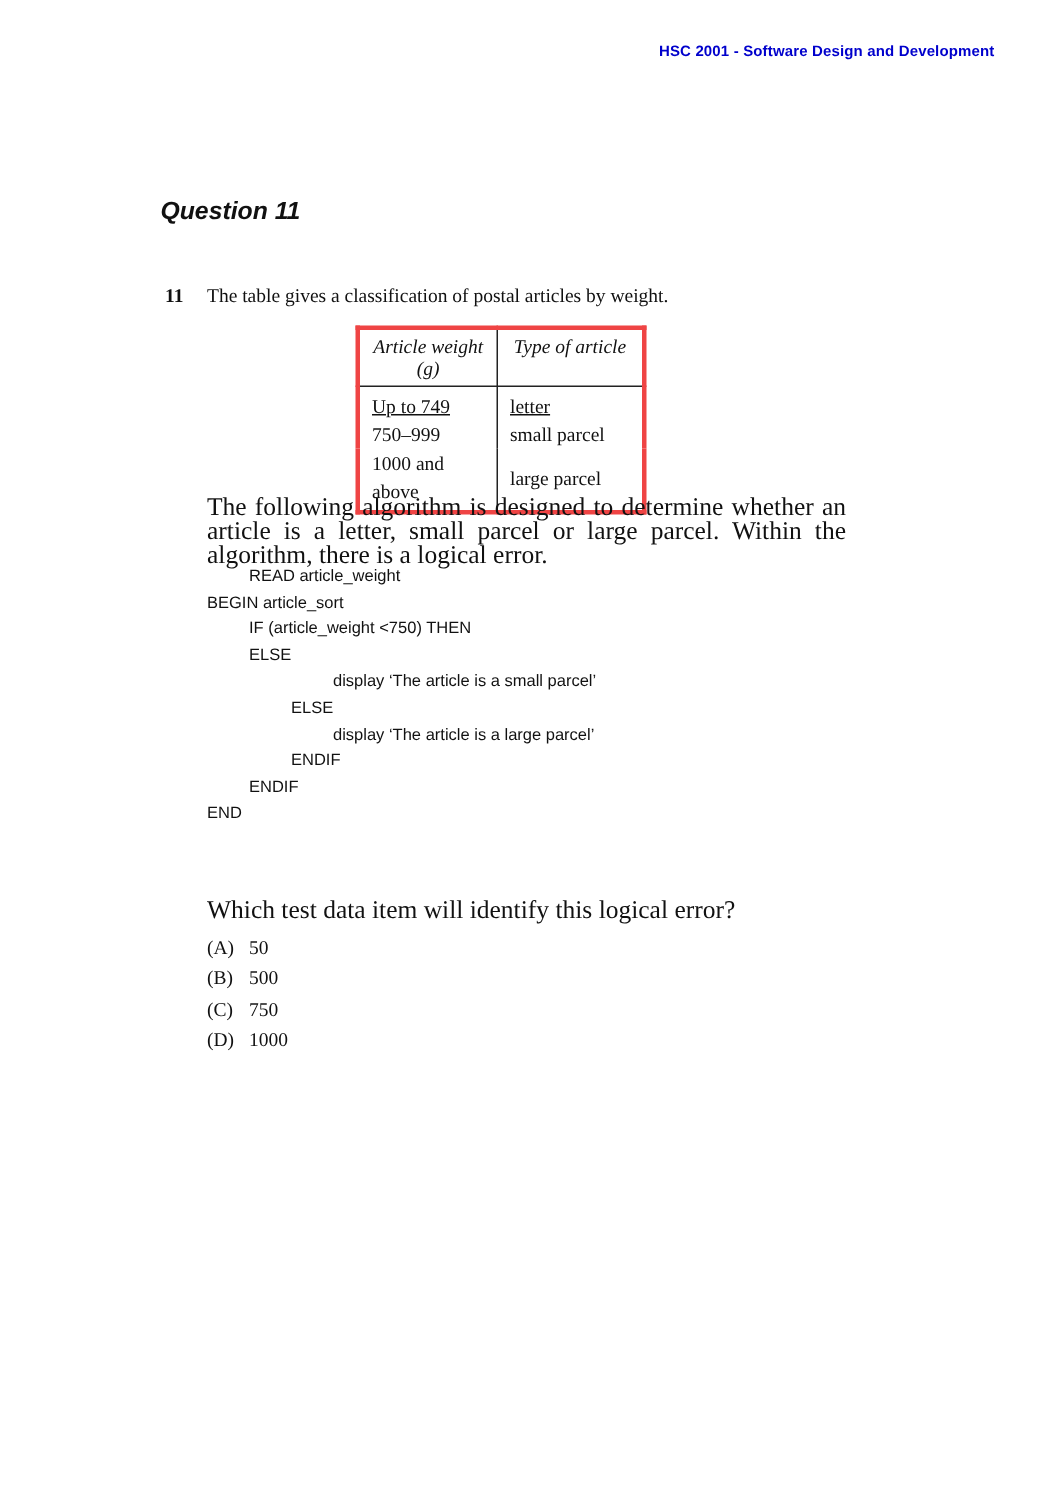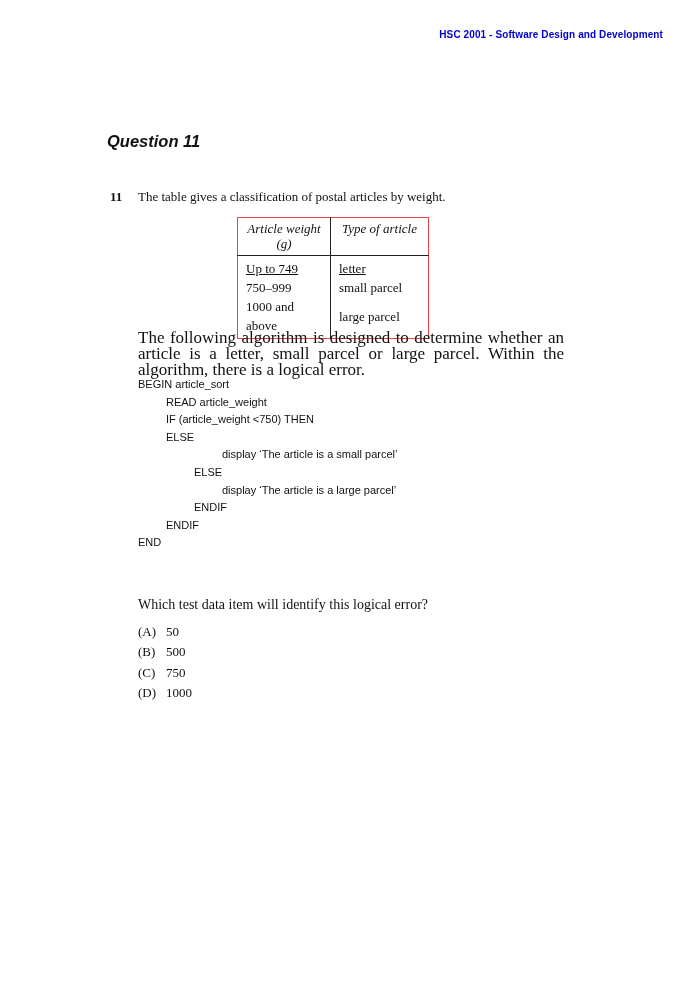--- a/index.html
+++ b/index.html
@@ -41,21 +41,21 @@
     font-size: 13px;
     display: flex;
   }
   .intro .qnum { font-weight: bold; width: 28px; flex: none; }
 
   table.ptable {
     position: absolute;
     top: 217px;
     left: 237px;
     border-collapse: collapse;
-    border: 1px solid #ef4444;
+    border: 3px solid #ef4444;
     font-size: 13px;
   }
   .ptable th {
     font-weight: normal;
     font-style: italic;
     text-align: center;
     vertical-align: top;
     padding: 3px 6px 4px;
     line-height: 15px;
     border-bottom: 1px solid #222;
@@ -92,21 +92,21 @@
   .algo .line {
     height: 17.6px;
     line-height: 17.6px;
     white-space: pre;
   }
 
   .prompt {
     position: absolute;
     top: 597px;
     left: 138px;
-    font-size: 14px;
+    font-size: 17px;
     text-align: right;
   }
 
   .options {
     position: absolute;
     top: 624px;
     left: 138px;
     font-size: 13px;
   }
   .option {
@@ -150,22 +150,22 @@
     <tr>
       <td>1000 and above</td>
       <td>large parcel</td>
     </tr>
   </tbody>
 </table>
 
 <p class="desc">The following algorithm is designed to determine whether an article is a letter, small parcel or large parcel. Within the algorithm, there is a logical error.</p>
 
 <div class="algo">
+  <div class="line" style="margin-left: 28px;">READ article_weight</div>
   <div class="line" style="margin-left: 0px;">BEGIN article_sort</div>
-  <div class="line" style="margin-left: 28px;">READ article_weight</div>
   <div class="line" style="margin-left: 28px;">IF (article_weight &lt;750) THEN</div>
   <div class="line" style="margin-left: 28px;">ELSE</div>
   <div class="line" style="margin-left: 84px;">display ‘The article is a small parcel’</div>
   <div class="line" style="margin-left: 56px;">ELSE</div>
   <div class="line" style="margin-left: 84px;">display ‘The article is a large parcel’</div>
   <div class="line" style="margin-left: 56px;">ENDIF</div>
   <div class="line" style="margin-left: 28px;">ENDIF</div>
   <div class="line" style="margin-left: 0px;">END</div>
 </div>
 

